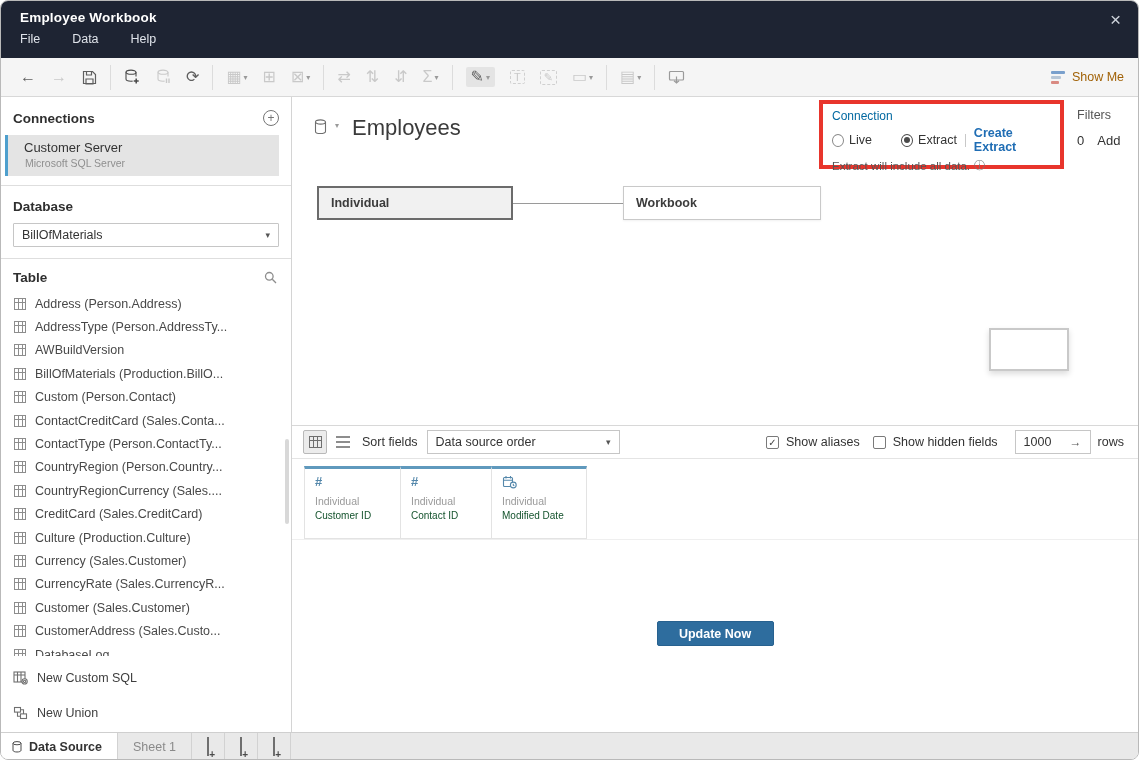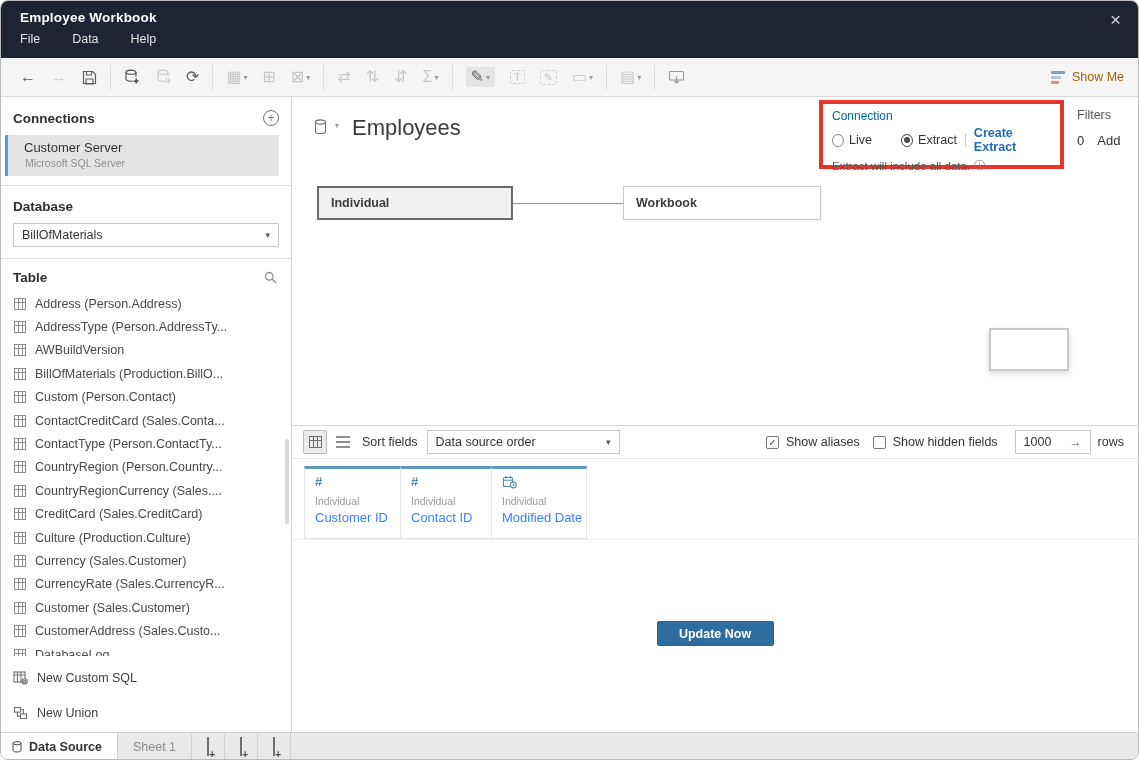--- a/index.html
+++ b/index.html
@@ -131,21 +131,21 @@
   .rows-input .val { font-size:12.5px; color:#333; }
   .rows-input .arr { font-size:12px; color:#555; }
   .rows-label { font-size:12.5px; color:#333; }
 
   .fields-row { display:flex; padding:7px 0 0 12px; border-bottom:1px solid #efefef; height:81px; }
   .fcard { height:73px; border:1px solid #e3e3e3; border-top:3px solid #5f99bd; background:#fff;
     padding:6px 0 0 10px; margin-right:-1px; cursor:default; }
   .fcard.w1{ width:97px; } .fcard.w2{ width:92px; } .fcard.w3{ width:96px; }
   .ftype { font-size:13px; font-weight:bold; color:#5588ab; height:16px; line-height:14px; }
   .ftable { font-size:10.5px; color:#9a9a9a; margin-top:4px; }
-  .fname { font-size:13px; color:#3b82f6; margin-top:3px; white-space:nowrap; }
+  .fname { font-size:10px; color:#14532d; margin-top:3px; white-space:nowrap; }
 
   .update-row { display:flex; justify-content:center; margin-top:81px; }
   .update-btn { width:117px; height:25px; background:#2e6d9e; border:1px solid #27618f; border-radius:2px;
     color:#fff; font-size:12.5px; font-weight:bold; display:flex; align-items:center; justify-content:center; cursor:default; }
 
   
   .bottombar { height:29px; background:#e9e9e9; border-top:1px solid #cfcfcf; display:flex; align-items:stretch; }
   .tab { display:flex; align-items:center; font-size:12.5px; border-right:1px solid #d2d2d2; cursor:default; }
   .tab.active { background:#fff; font-weight:bold; color:#333; padding:0 15px 0 11px; gap:7px; }
   .tab.inactive { color:#8a8a8a; padding:0 15px; }

